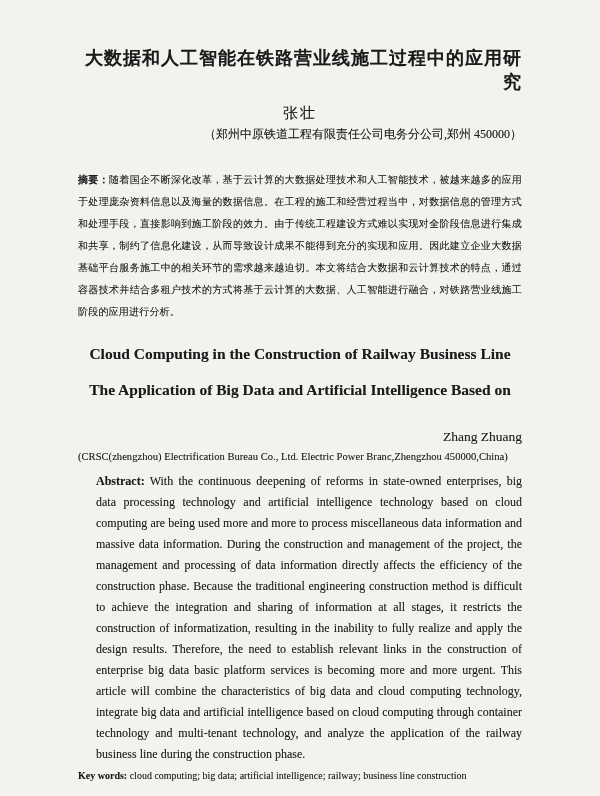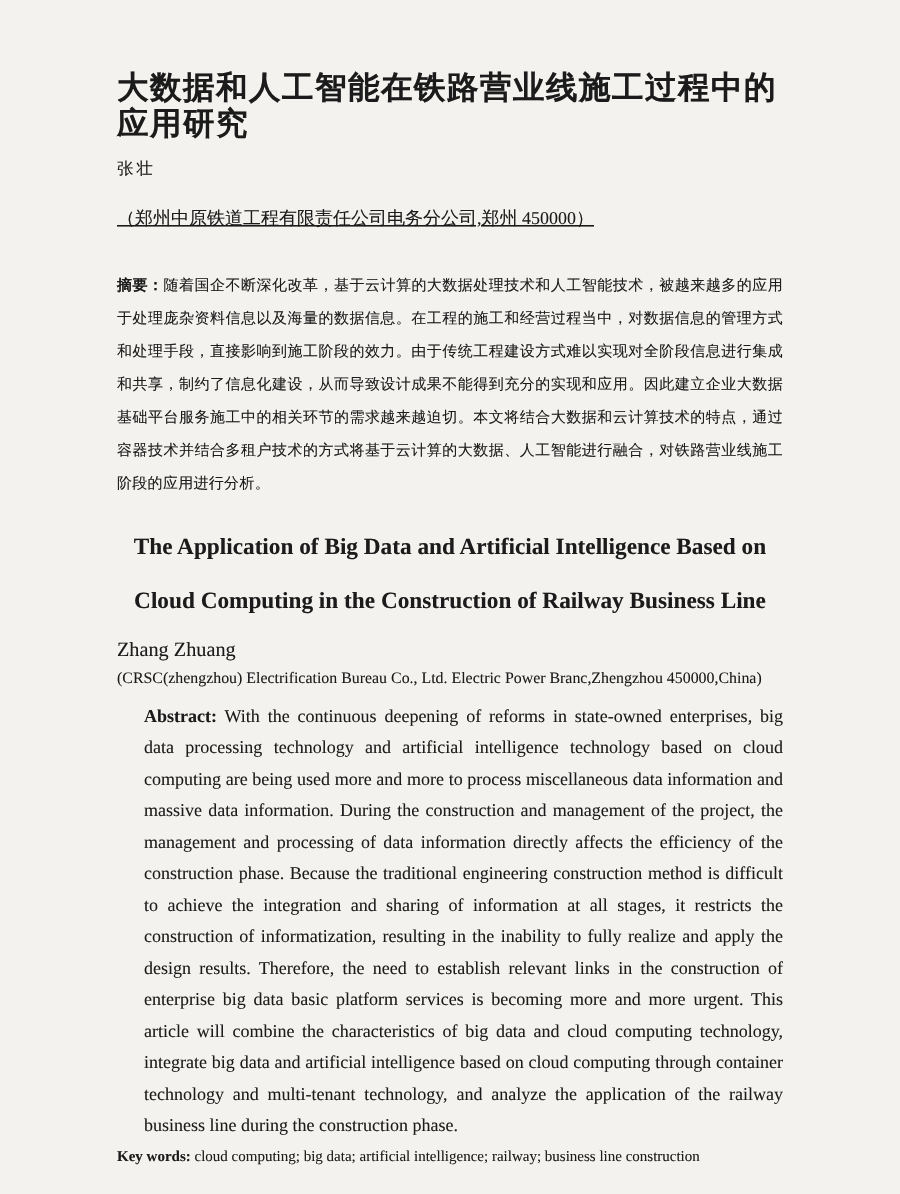--- a/index.html
+++ b/index.html
@@ -16,38 +16,38 @@
     color: #1b1b1b;
     font-family: "Liberation Serif", "DejaVu Serif", serif;
     overflow: hidden;
     box-sizing: border-box;
     padding: 46px 78px 0 78px;
     text-shadow: 0 0 0.4px rgba(30,30,30,0.35);
   }
   .b { font-weight: bold; }
   .title-cn {
     margin: 0;
-    text-align: left;
-    font-size: 21px;
+    text-align: right;
+    font-size: 18px;
     line-height: 24px;
     font-weight: bold;
     letter-spacing: 1px;
   }
   .author-cn {
     margin-top: 10px;
-    font-size: 11px;
+    text-align: center;
+    font-size: 15px;
     line-height: 18px;
     letter-spacing: 2px;
   }
   .affil-cn {
-    margin-top: 14px;
-    text-align: left;
+    margin-top: 3px;
+    text-align: right;
     font-size: 12px;
     line-height: 18px;
-    text-decoration: underline;
   }
   .abstract-cn {
     margin: 26px 0 0 0;
     font-size: 10px;
     line-height: 22px;
     text-align: justify;
     letter-spacing: 0.2px;
   }
   .keywords-cn {
     margin: 0;
@@ -56,22 +56,22 @@
     text-align: left;
   }
   .title-en {
     margin-top: 13px;
     text-align: center;
     font-weight: bold;
     font-size: 15.5px;
     line-height: 36px;
   }
   .author-en {
-    margin-top: 4px;
-    text-align: left;
+    margin-top: 19px;
+    text-align: right;
     font-size: 13.5px;
     line-height: 20px;
   }
   .affil-en {
     margin-top: 2px;
     text-align: left;
     font-size: 10.6px;
     line-height: 15px;
   }
   .abstract-en {
@@ -95,22 +95,22 @@
   <h1 class="title-cn">大数据和人工智能在铁路营业线施工过程中的应用研究</h1>
 
   <div class="author-cn">张壮</div>
 
   <div class="affil-cn">（郑州中原铁道工程有限责任公司电务分公司,郑州 450000）</div>
 
   <p class="abstract-cn"><span class="b">摘要：</span><span>随着国企不断深化改革，基于云计算的大数据处理技术和人工智能技术，被越来越多的应用于处理庞杂资料信息以及海量的数据信息。在工程的施工和经营过程当中，对数据信息的管理方式和处理手段，直接影响到施工阶段的效力。由于传统工程建设方式难以实现对全阶段信息进行集成和共享，制约了信息化建设，从而导致设计成果不能得到充分的实现和应用。因此建立企业大数据基础平台服务施工中的相关环节的需求越来越迫切。本文将结合大数据和云计算技术的特点，通过容器技术并结合多租户技术的方式将基于云计算的大数据、人工智能进行融合，对铁路营业线施工阶段的应用进行分析。</span></p>
 
 
   <div class="title-en">
+    <div>Cloud Computing in the Construction of Railway Business Line</div>
     <div>The Application of Big Data and Artificial Intelligence Based on</div>
-    <div>Cloud Computing in the Construction of Railway Business Line</div>
   </div>
 
   <div class="author-en">Zhang Zhuang</div>
 
   <div class="affil-en">(CRSC(zhengzhou) Electrification Bureau Co., Ltd. Electric Power Branc,Zhengzhou 450000,China)</div>
 
   <p class="abstract-en"><span class="b">Abstract:</span><span> With the continuous deepening of reforms in state-owned enterprises, big data processing technology and artificial intelligence technology based on cloud computing are being used more and more to process miscellaneous data information and massive data information. During the construction and management of the project, the management and processing of data information directly affects the efficiency of the construction phase. Because the traditional engineering construction method is difficult to achieve the integration and sharing of information at all stages, it restricts the construction of informatization, resulting in the inability to fully realize and apply the design results. Therefore, the need to establish relevant links in the construction of enterprise big data basic platform services is becoming more and more urgent. This article will combine the characteristics of big data and cloud computing technology, integrate big data and artificial intelligence based on cloud computing through container technology and multi-tenant technology, and analyze the application of the railway business line during the construction phase.</span></p>
 
   <p class="keywords-en"><span class="b">Key words:</span><span> cloud computing; big data; artificial intelligence; railway; business line construction</span></p>
 

